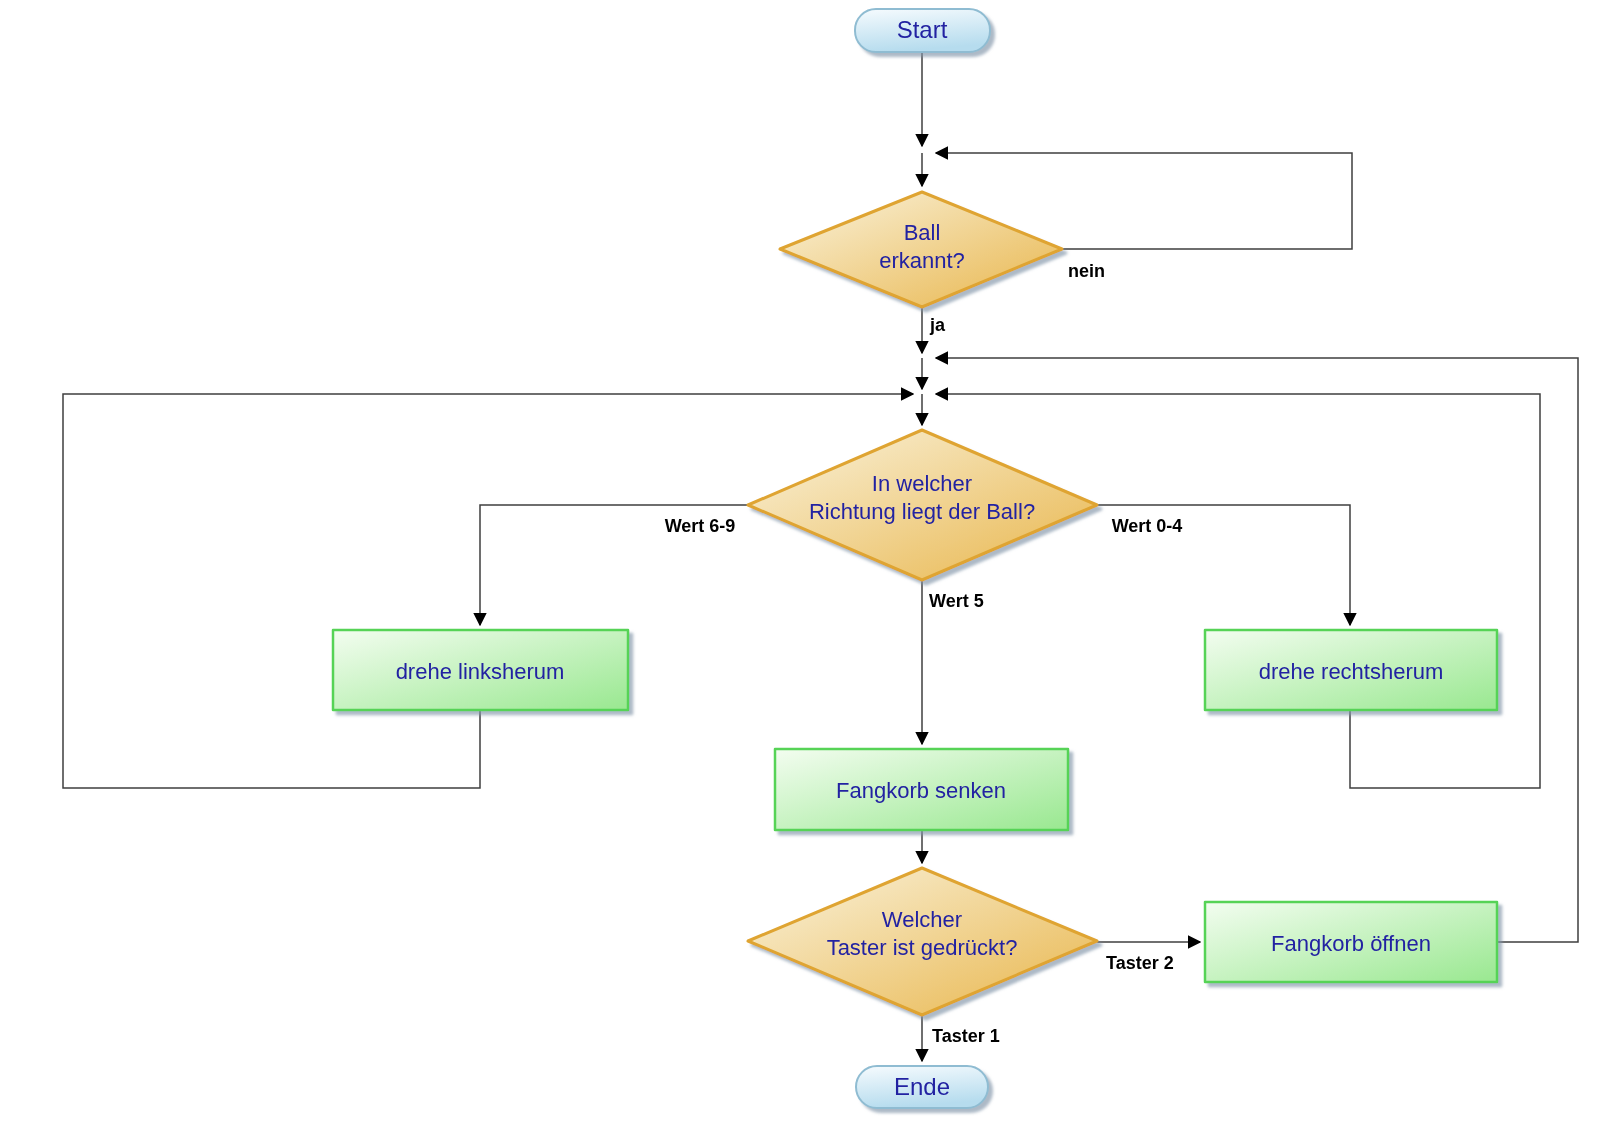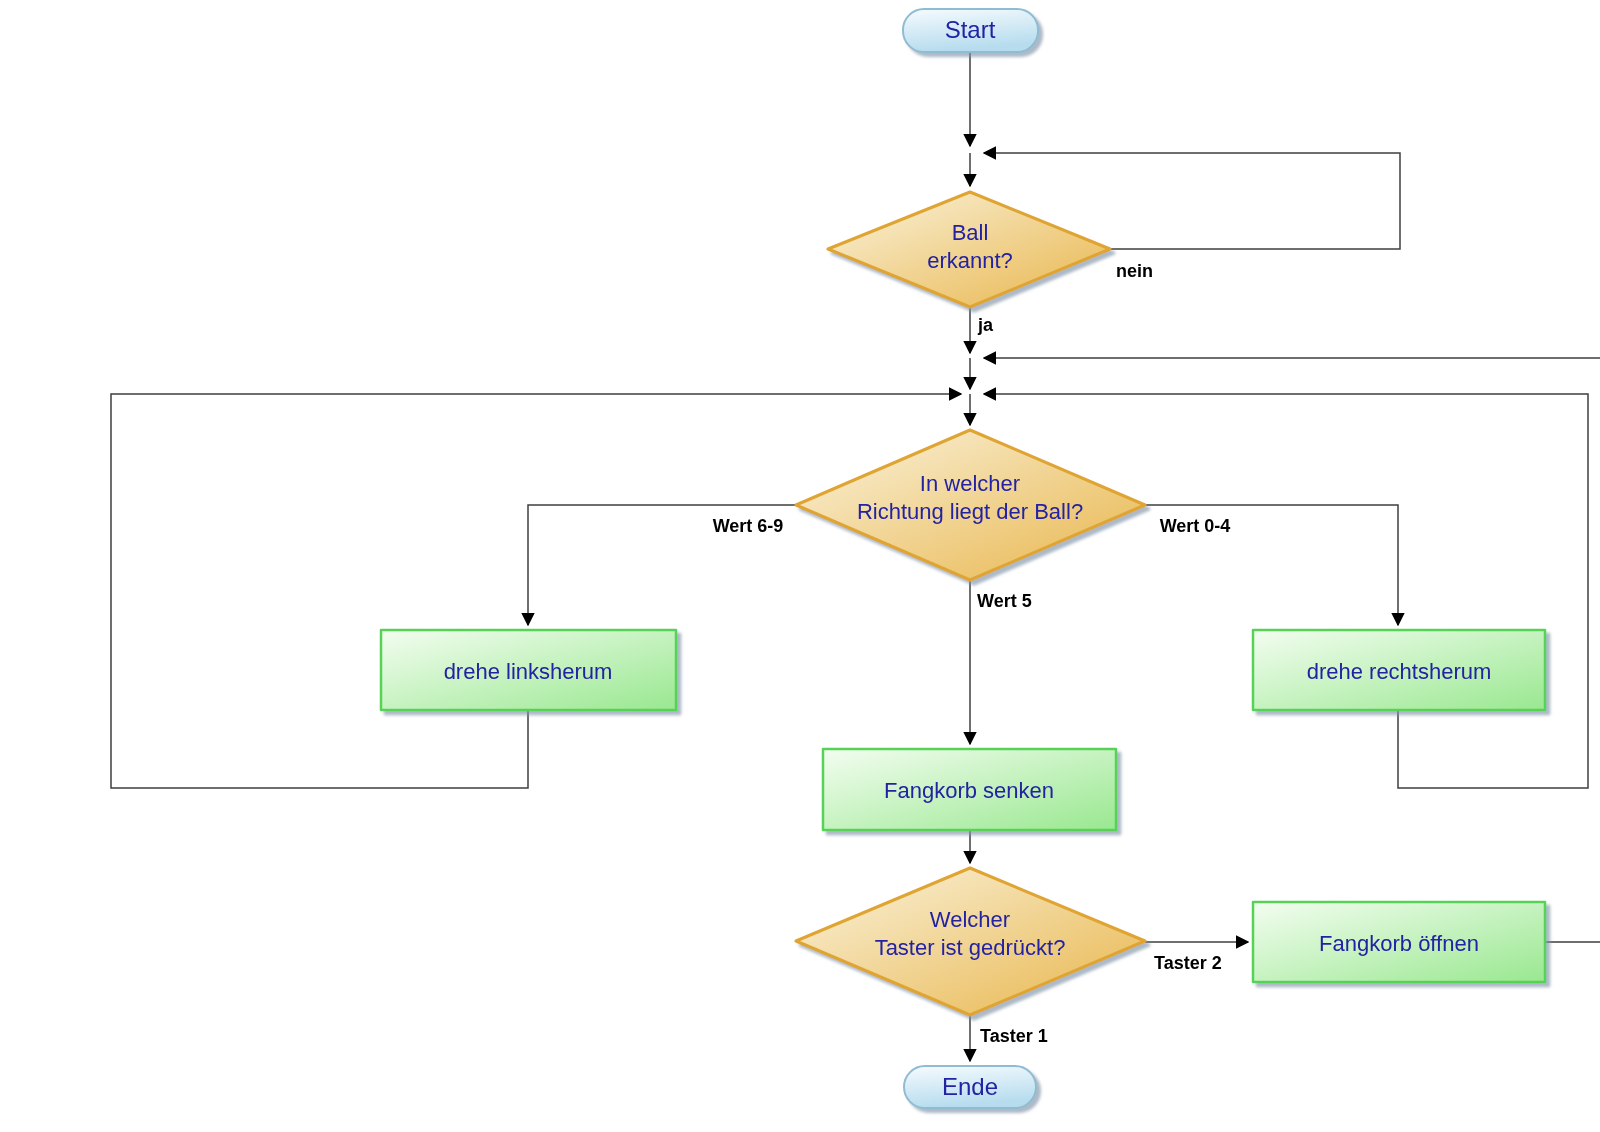--- a/index.html
+++ b/index.html
@@ -4,21 +4,21 @@
 <style>
   html, body {
     margin: 0;
     padding: 0;
     background: #ffffff;
     width: 1600px;
     height: 1132px;
     overflow: hidden;
     font-family: "Liberation Sans", sans-serif;
   }
-  .canvas-wrap { position: relative; width: 1270px; height: 1132px; margin-left: 48px; }
+  .canvas-wrap { position: relative; width: 1270px; height: 1132px; }
   svg { display: block; }
   .edge {
     fill: none;
     stroke: #3f3f3f;
     stroke-width: 1.5;
   }
   .node-shape { stroke-linejoin: round; }
   .decision-shape { stroke-width: 3; }
   .process-shape  { stroke-width: 2.5; }
   .terminator-shape { stroke-width: 2; }

